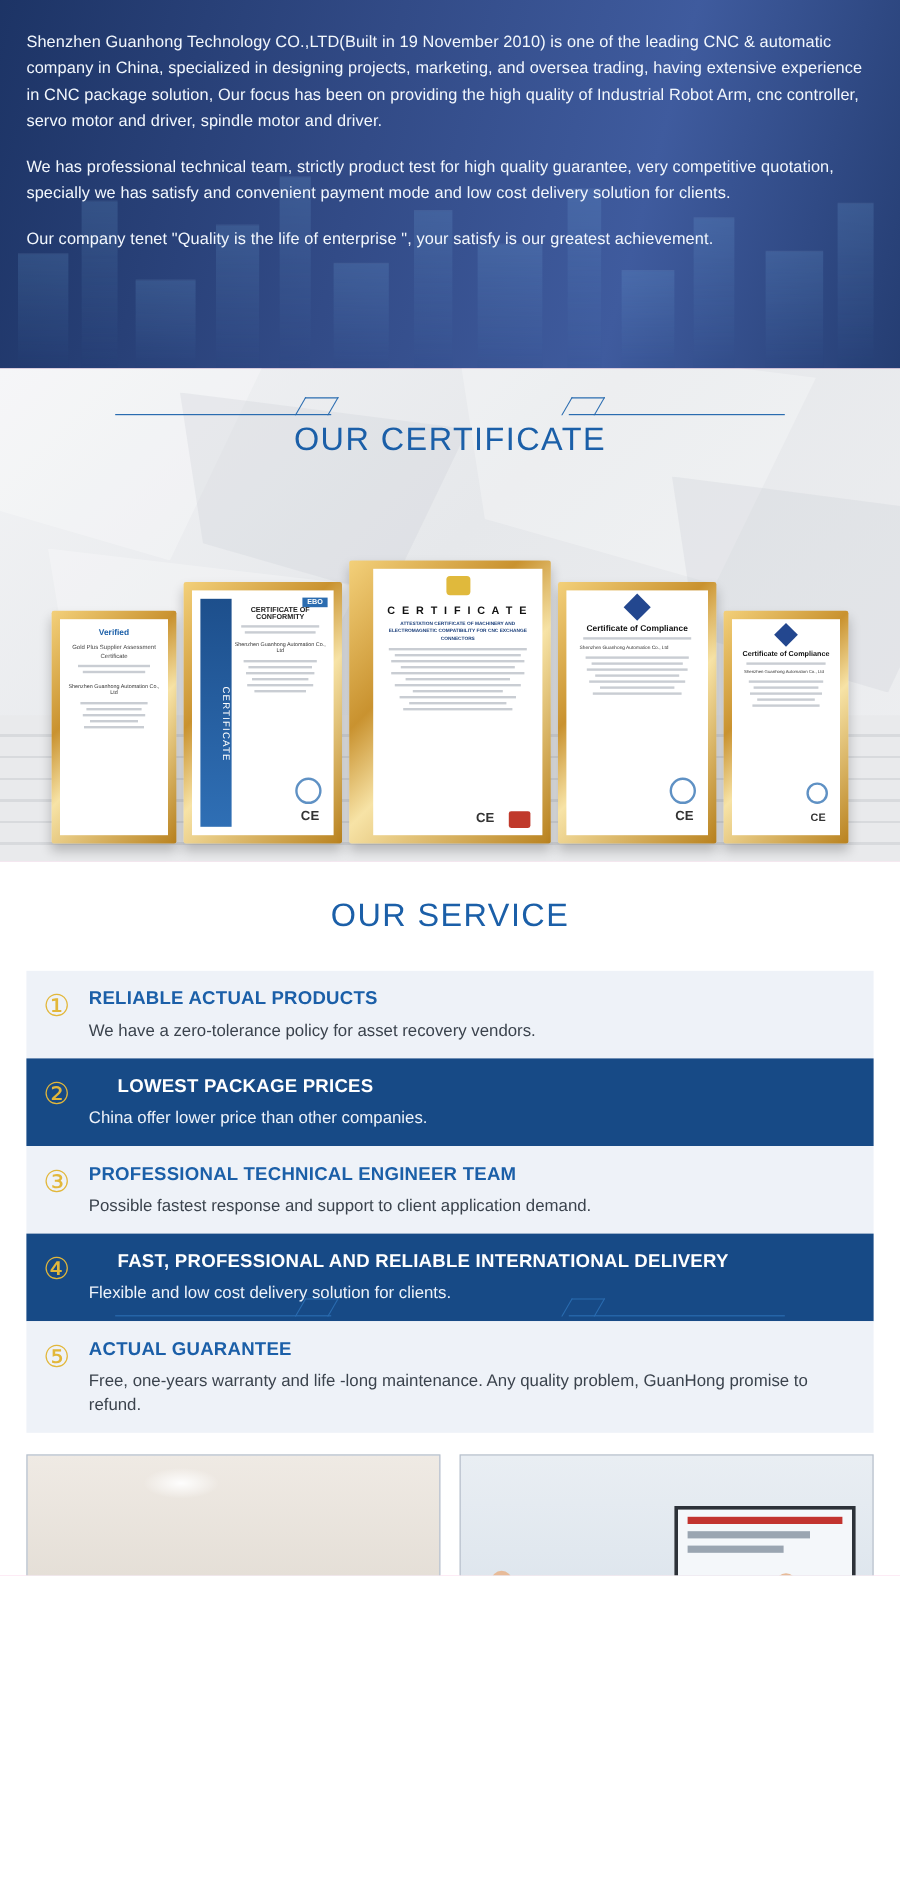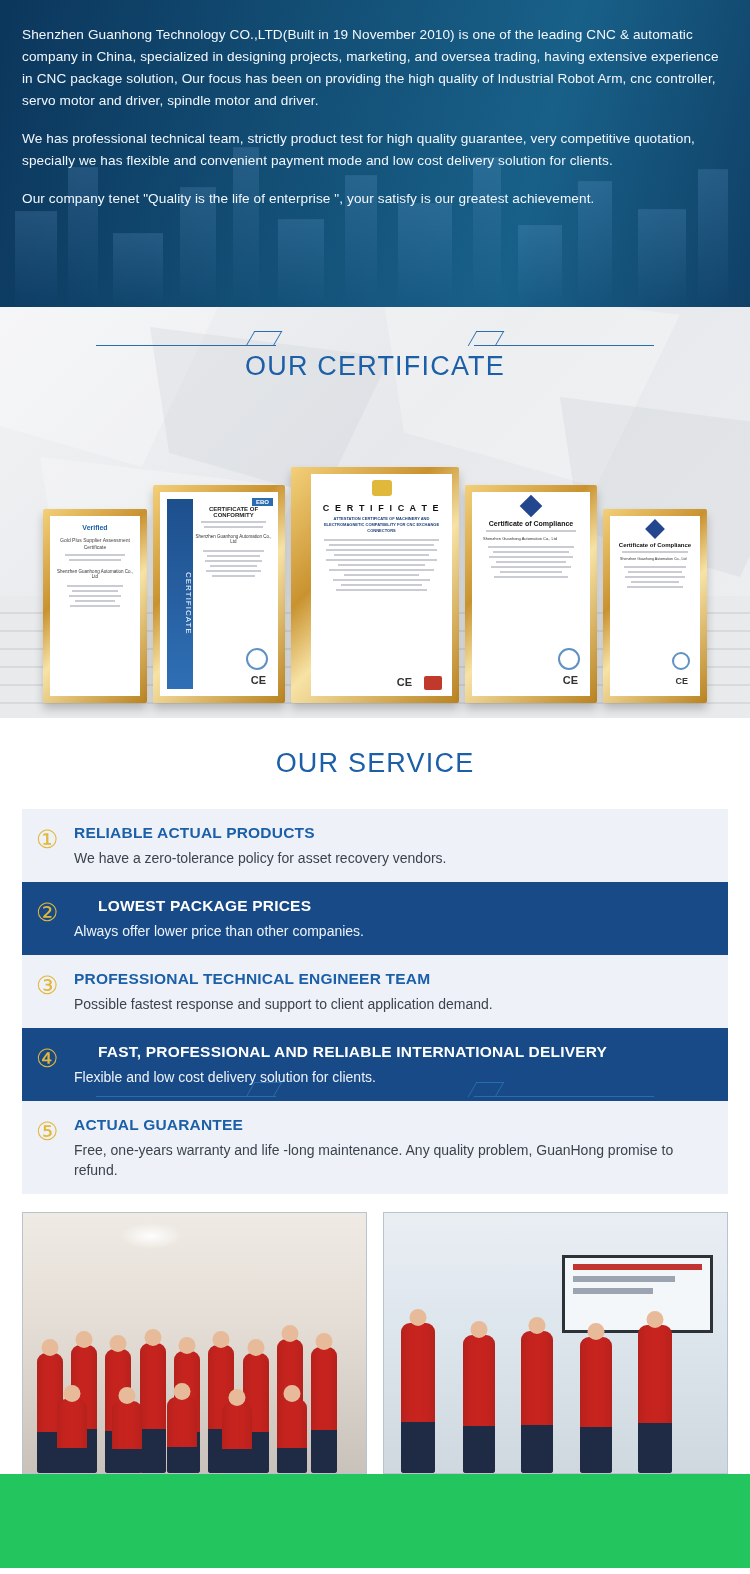--- a/index.html
+++ b/index.html
@@ -3,24 +3,24 @@
 <meta charset="utf-8">
 <style>
   * { box-sizing: border-box; margin: 0; padding: 0; }
   html, body {
     width: 750px;
     background: #ffffff;
     font-family: "Liberation Sans", sans-serif;
   }
   .page {
     width: 750px;
-    height: 1568px;
+    height: 1313px;
     position: relative;
     overflow: hidden;
-    background: #22c55e;
+    background: #f9a8d4;
   }
 
   
   .intro {
     position: relative;
     width: 750px;
     height: 307px;
     background:
       linear-gradient(105deg, rgba(10,42,92,0.92) 0%, rgba(16,58,120,0.86) 38%, rgba(22,74,146,0.82) 70%, rgba(14,50,104,0.9) 100%);
     overflow: hidden;
@@ -307,21 +307,21 @@
       <i style="left:46%;width:32px;height:132px;"></i>
       <i style="left:53%;width:54px;height:104px;"></i>
       <i style="left:63%;width:28px;height:150px;"></i>
       <i style="left:69%;width:44px;height:82px;"></i>
       <i style="left:77%;width:34px;height:126px;"></i>
       <i style="left:85%;width:48px;height:98px;"></i>
       <i style="left:93%;width:30px;height:138px;"></i>
     </div>
     <div class="intro-text">
       <p>Shenzhen Guanhong Technology CO.,LTD(Built in 19 November 2010) is one of the leading CNC &amp; automatic company in China, specialized in designing projects, marketing, and oversea trading, having extensive experience in CNC package solution, Our focus has been on providing the high quality of Industrial Robot Arm, cnc controller, servo motor and driver, spindle motor and driver.</p>
-      <p>We has professional technical team, strictly product test for high quality guarantee, very competitive quotation, specially we has flexible and convenient payment mode and low cost delivery solution for clients.</p>
+      <p>We has professional technical team, strictly product test for high quality guarantee, very competitive quotation, specially we has satisfy and convenient payment mode and low cost delivery solution for clients.</p>
       <p>Our company tenet "Quality is the life of enterprise ", your satisfy is our greatest achievement.</p>
     </div>
   </section>
 
   <section class="cert-section">
     <div class="poly" style="left:-60px;top:-40px;width:280px;height:200px;"></div>
     <div class="poly d" style="left:150px;top:20px;width:240px;height:170px;"></div>
     <div class="poly" style="left:380px;top:-30px;width:300px;height:210px;"></div>
     <div class="poly d" style="left:560px;top:90px;width:250px;height:180px;"></div>
     <div class="poly" style="left:40px;top:150px;width:260px;height:170px;"></div>
@@ -448,21 +448,21 @@
         <div class="svc-body">
           <div class="svc-head">RELIABLE ACTUAL PRODUCTS</div>
           <div class="svc-desc">We have a zero-tolerance policy for asset recovery vendors.</div>
         </div>
       </div>
 
       <div class="svc-row dark">
         <div class="svc-num">②</div>
         <div class="svc-body">
           <div class="svc-head">LOWEST PACKAGE PRICES</div>
-          <div class="svc-desc">Always offer lower price than other companies.</div>
+          <div class="svc-desc">China offer lower price than other companies.</div>
         </div>
       </div>
 
       <div class="svc-row light">
         <div class="svc-num">③</div>
         <div class="svc-body">
           <div class="svc-head">PROFESSIONAL TECHNICAL ENGINEER TEAM</div>
           <div class="svc-desc">Possible fastest response and support to client application demand.</div>
         </div>
       </div>

